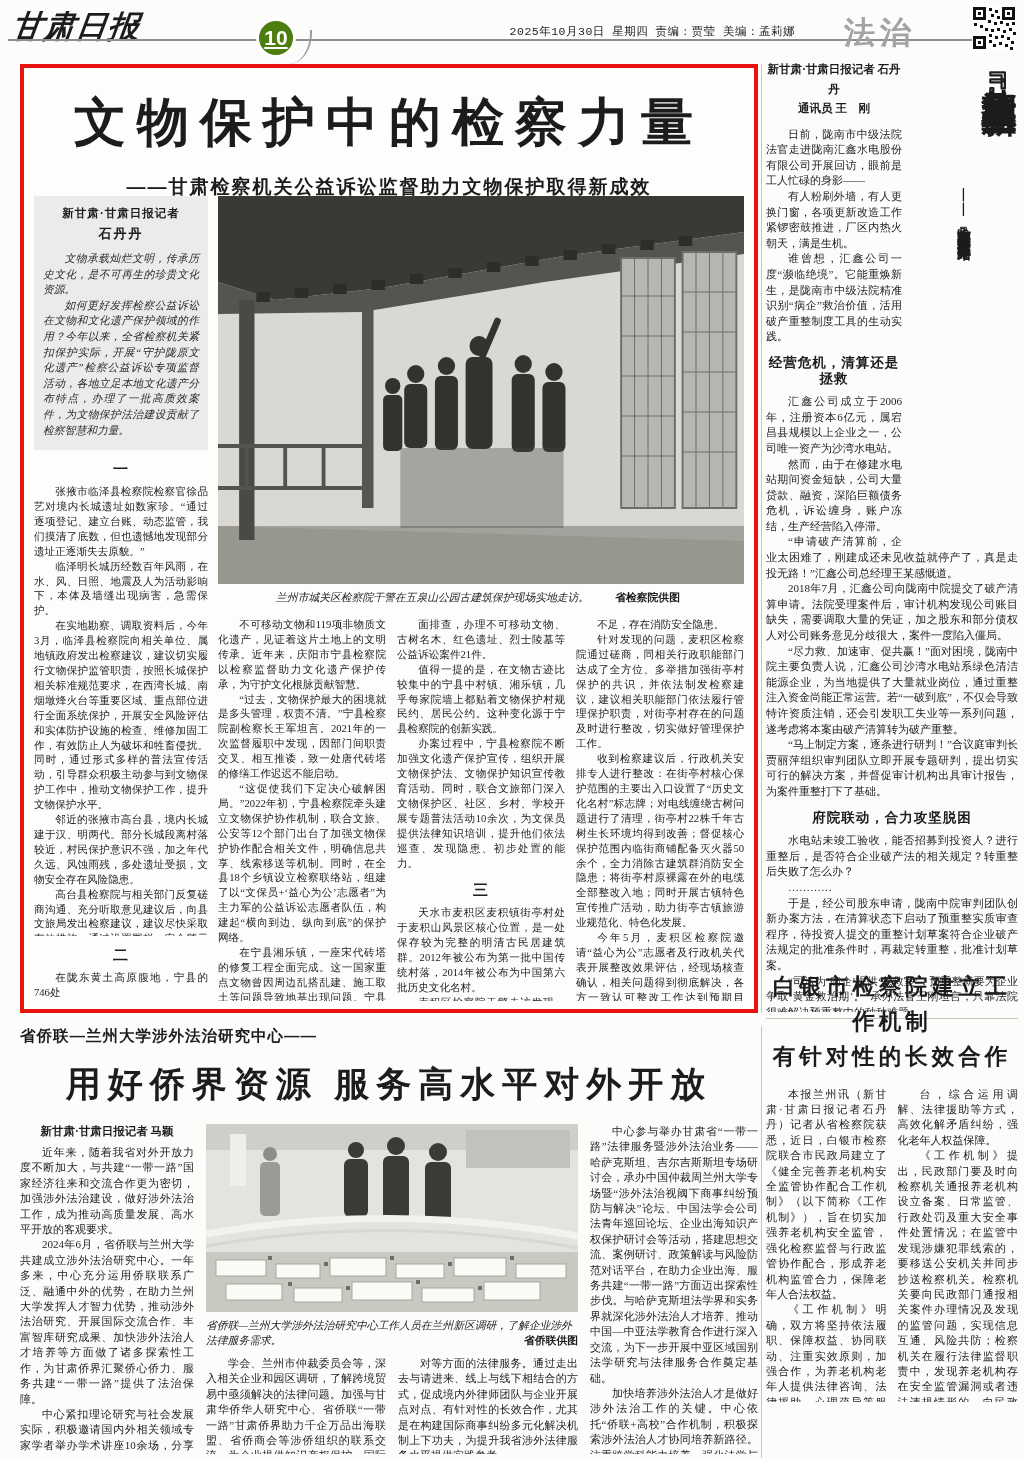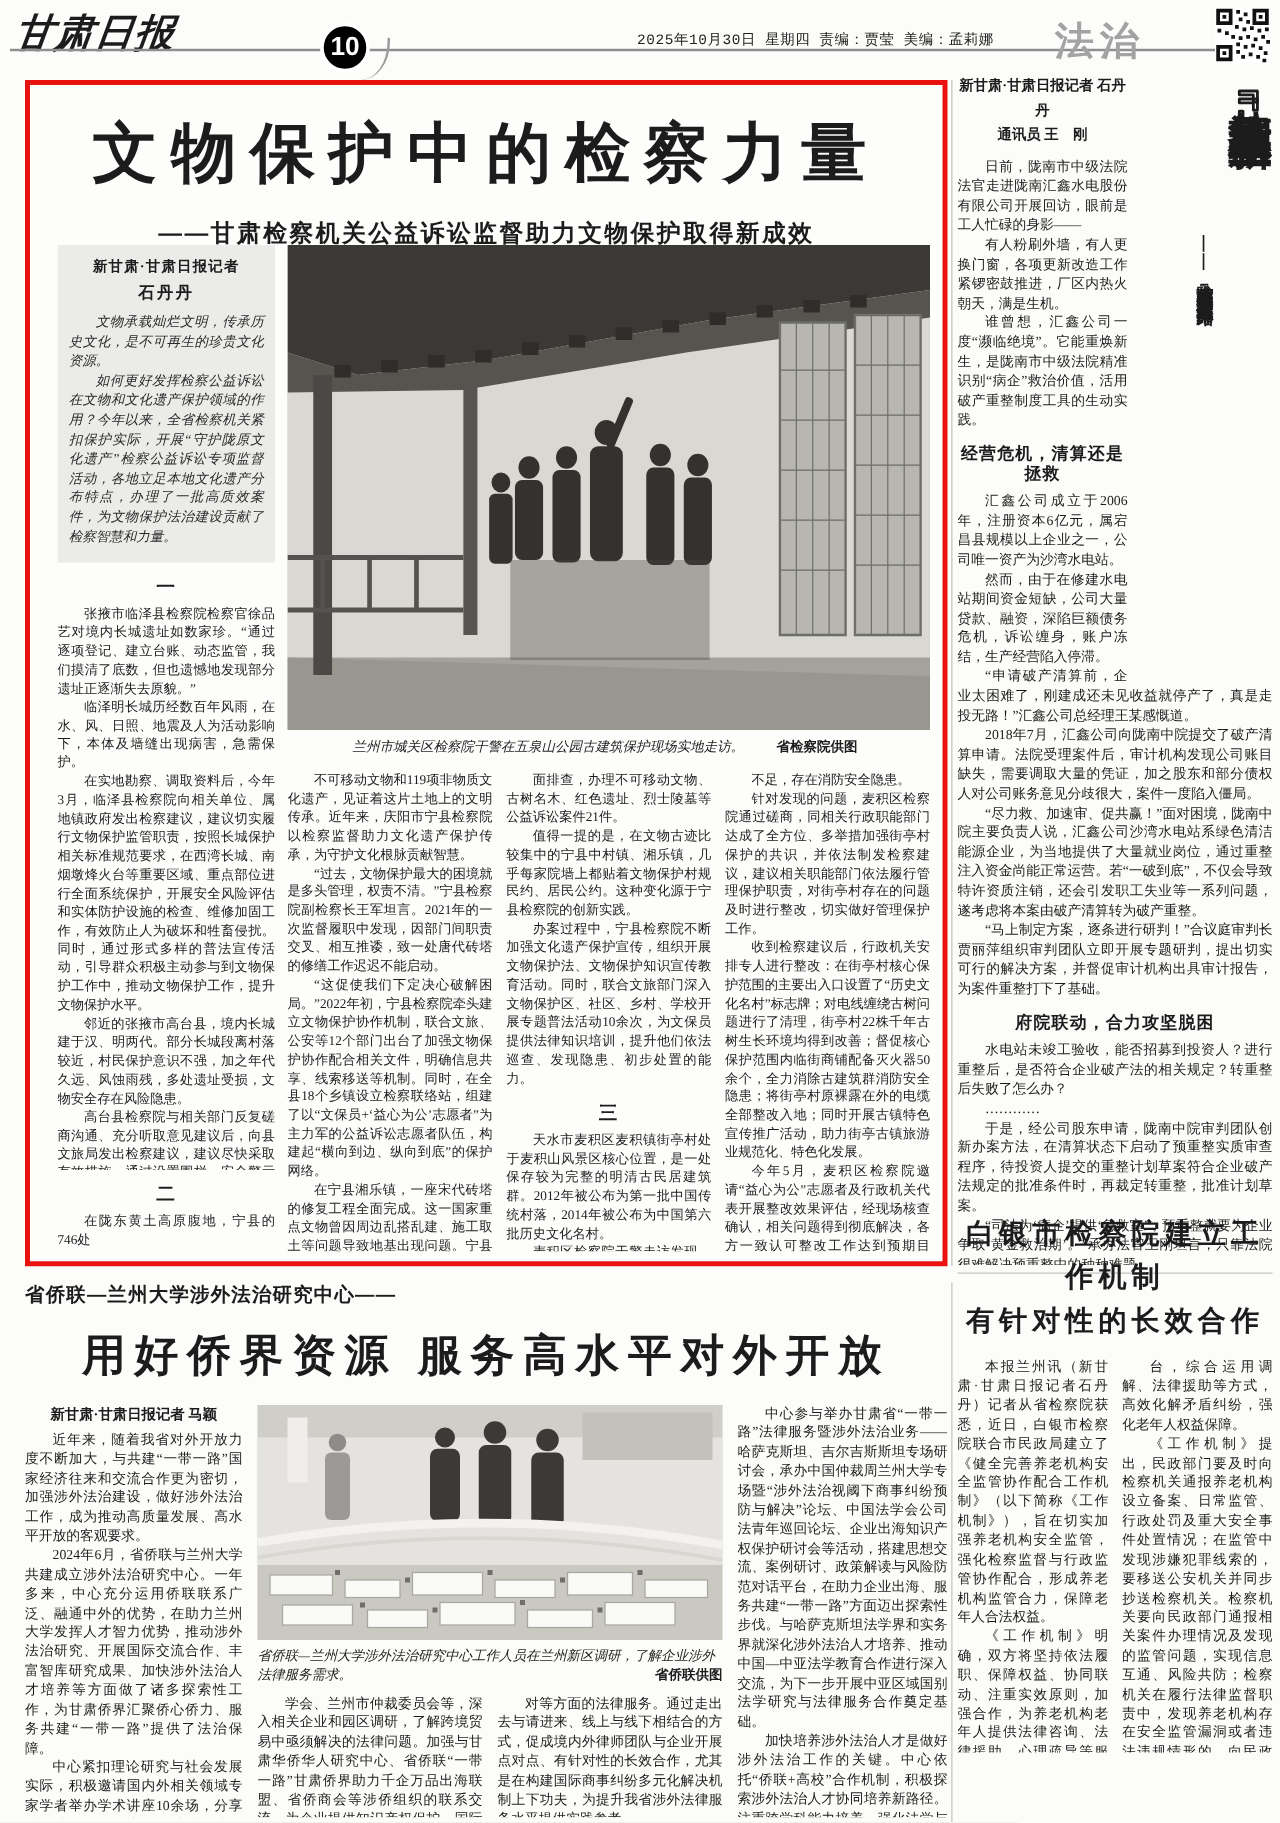--- a/index.html
+++ b/index.html
@@ -11,23 +11,23 @@
   }
   
   .masthead {
     position:absolute; left:12px; top:6px; font-size:31px; font-weight:900;
     font-style:italic; transform:skewX(-7deg); letter-spacing:1px;
     font-family:"DejaVu Serif", serif;
   }
   .header-rule { position:absolute; top:39px; left:8px; width:978px; height:2px; background:#8f8f8f; }
   .page-circle {
     position:absolute; left:256px; top:18px; width:40px; height:40px; border-radius:50%;
-    background:#000000; border:3px solid #fff; color:#fff; font-weight:bold;
+    background:#4d7c0f; border:3px solid #fff; color:#fff; font-weight:bold;
     font-size:21px; display:flex; align-items:center; justify-content:center;
-    font-family:"Liberation Sans", sans-serif; z-index:3;
+    font-family:"Liberation Sans", sans-serif; z-index:3;text-decoration:underline;
   }
   .circle-tail {
     position:absolute; left:286px; top:30px; width:26px; height:34px;
     border:0; border-right:2px solid #9b9b9b; border-radius:0 0 90% 0; z-index:2;
   }
   .dateline {
     position:absolute; right:229px; top:24px; font-size:11.5px; color:#222;
     font-family:Liberation Mono, monospace; letter-spacing:.5px;
   }
   .section-label {
@@ -48,21 +48,21 @@
     letter-spacing:11px; font-family:"Liberation Sans", sans-serif;
   }
   .m-subtitle {
     text-align:center; margin-top:16px; font-size:19px; font-weight:700;
     letter-spacing:2px; font-family:"Liberation Sans", sans-serif;
   }
   .m-content {
     position:absolute; left:10px; right:10px; top:128px; bottom:8px;
     display:flex; gap:10px;
   }
-  .m-col1 { width:174px; display:flex; flex-direction:column; overflow:hidden;margin-left:12px; }
+  .m-col1 { width:174px; display:flex; flex-direction:column; overflow:hidden; }
   .m-col1-top { flex:1; overflow:hidden; }
   .lede-box { background:#ebebe9; padding:10px 9px 12px; }
   .byline-label { text-align:center; font-size:11.5px; font-weight:700; letter-spacing:1px; }
   .byline-name { text-align:center; font-size:13px; font-weight:900; margin:4px 0 8px; letter-spacing:2px; }
   .lede-para {
     font-size:10.8px; line-height:15.6px; text-align:justify; text-indent:2em;
     font-style:italic; color:#2a2a2a;
   }
   .marker {
     text-align:center; font-weight:900; font-size:15px; margin:10px 0 6px;

